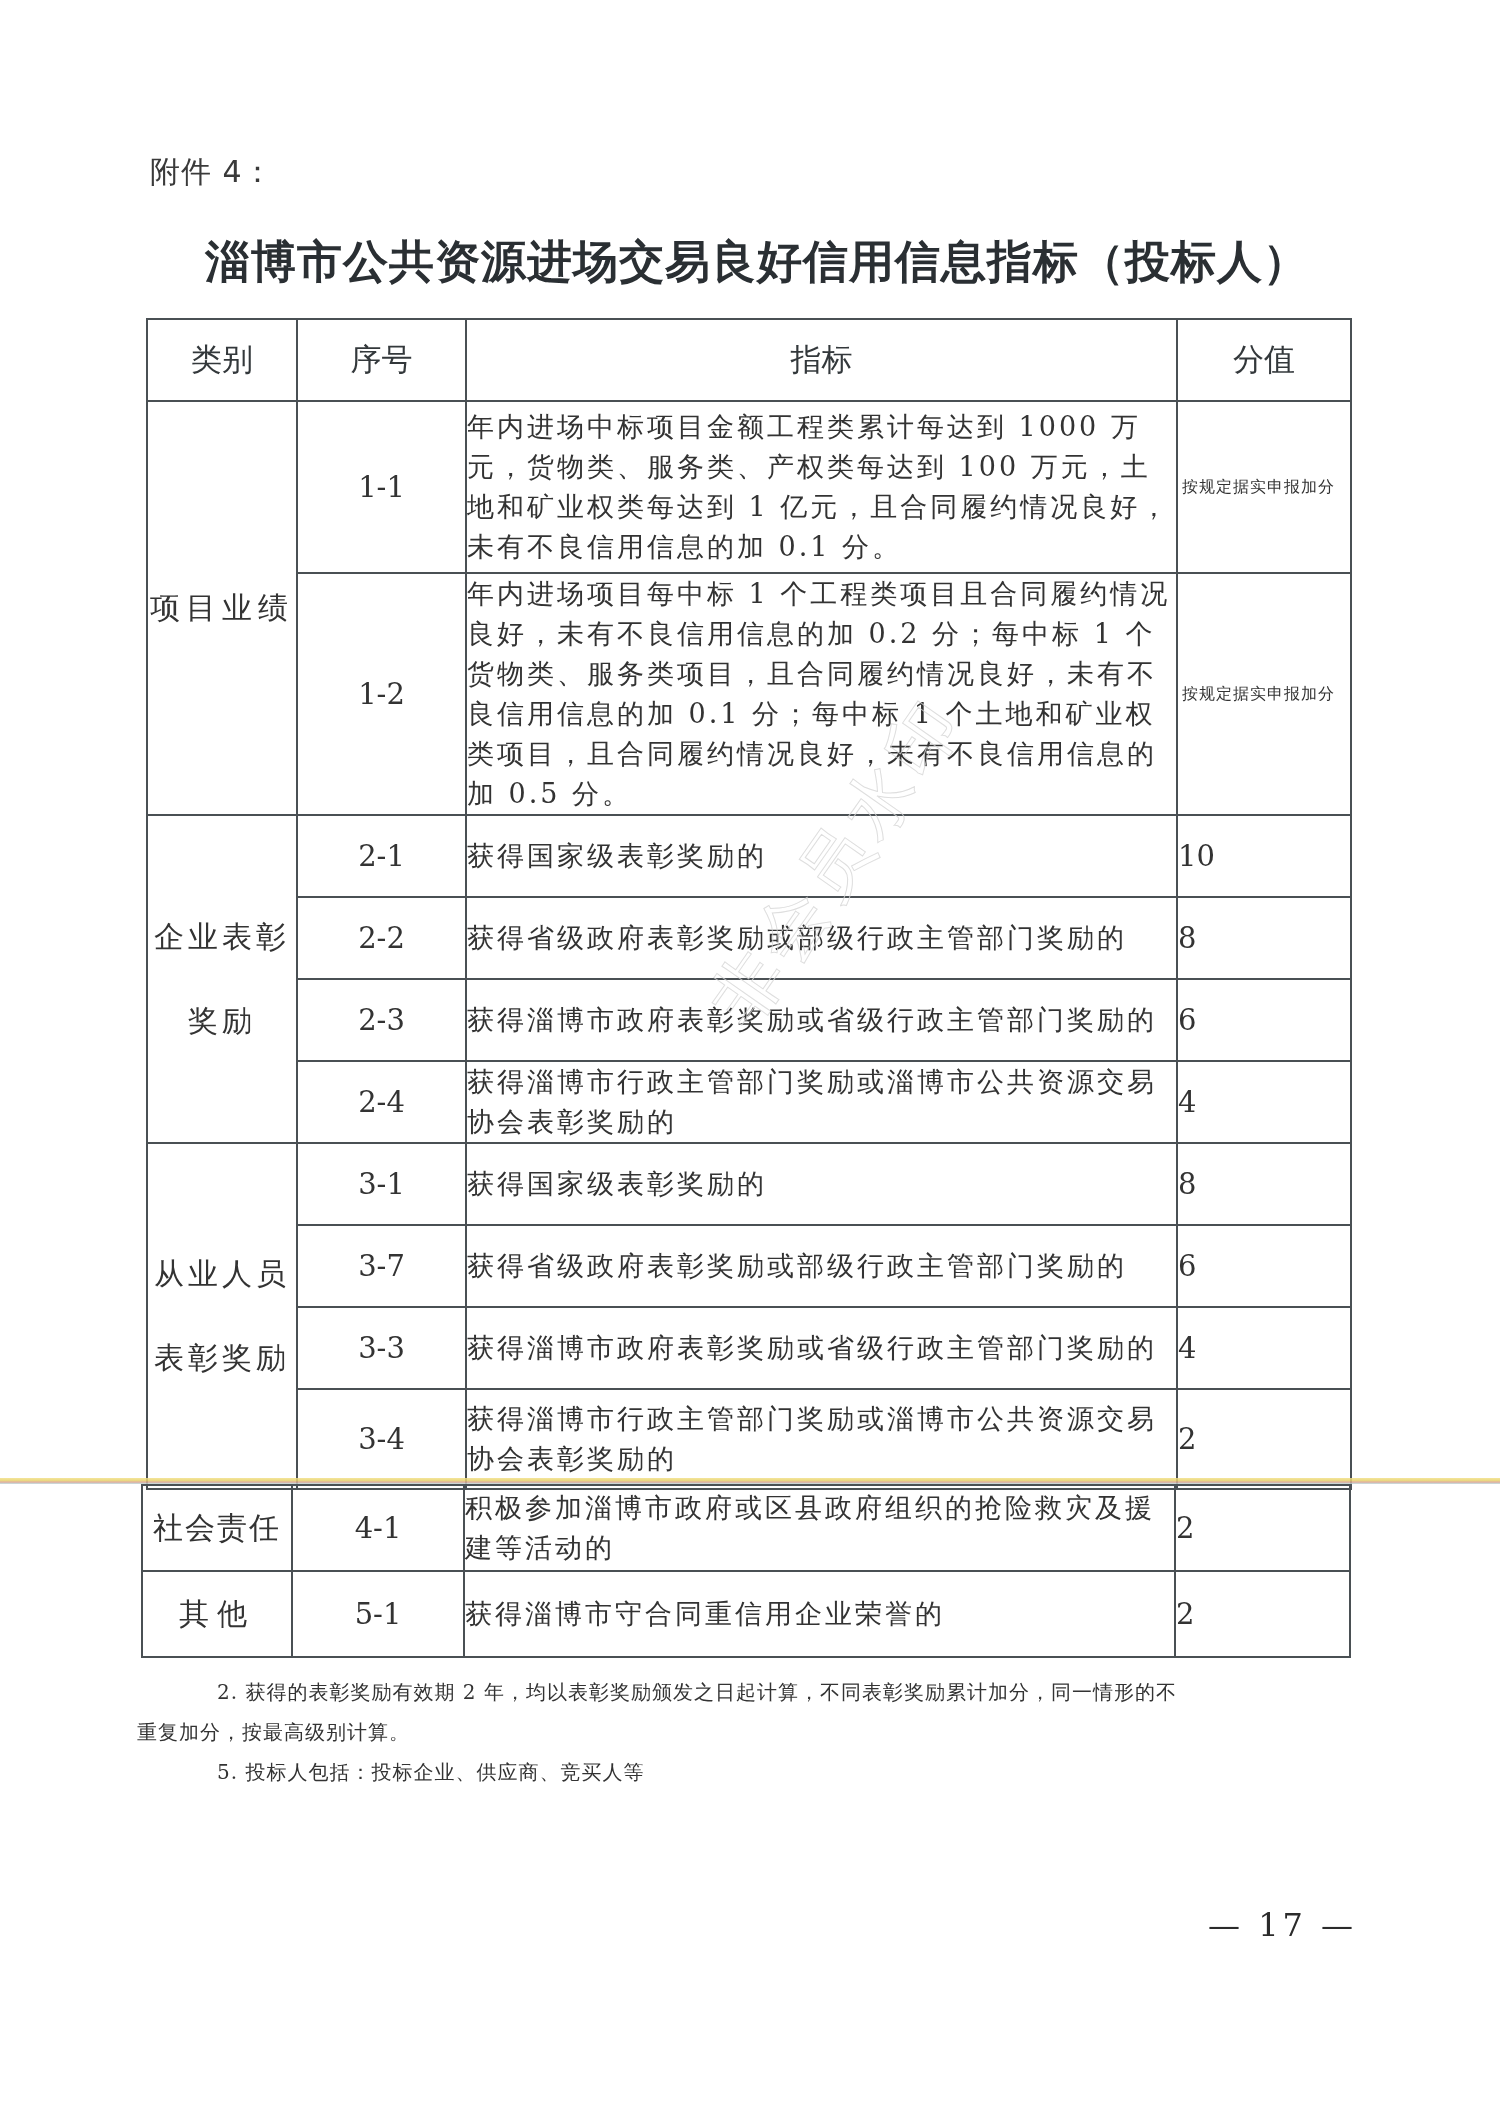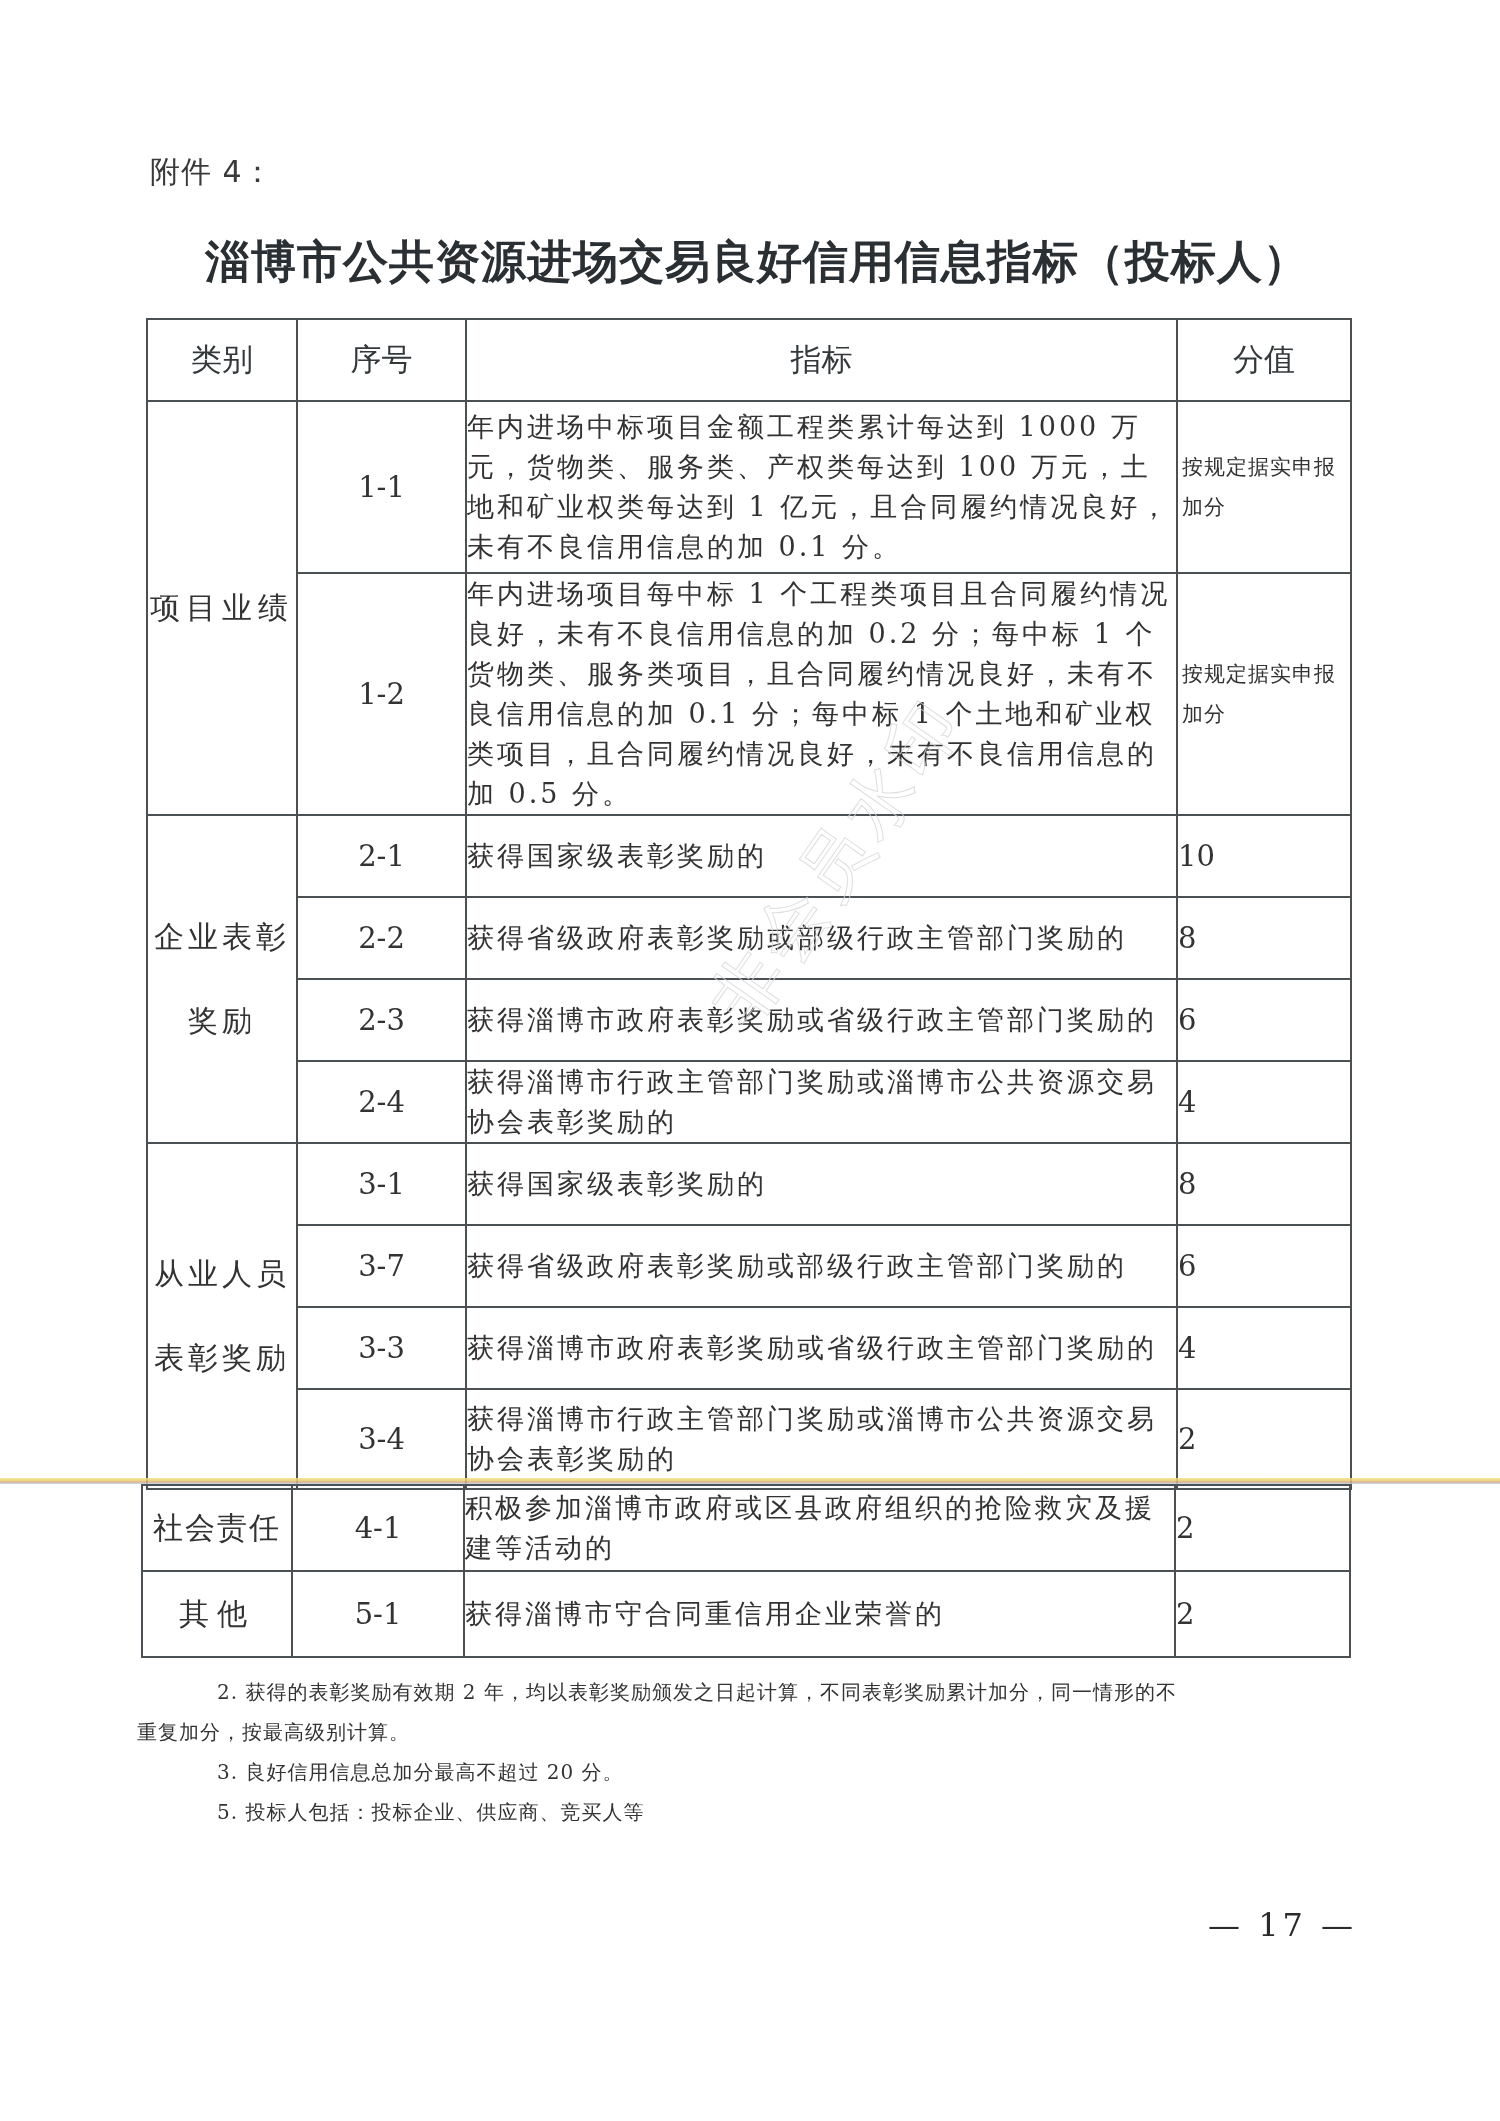--- a/index.html
+++ b/index.html
@@ -77,21 +77,21 @@
     letter-spacing: 3px;
   }
   td.score {
     text-align: left;
     font-size: 29px;
     color: #333;
   }
   td.score.small {
     text-align: left;
     font-family: "DejaVu Sans", "Liberation Sans", sans-serif;
-    font-size: 21px;
+    font-size: 16px;
     line-height: 40px;
     padding-left: 4px;
     letter-spacing: 1px;
   }
   .notes {
     position: absolute;
     left: 137px;
     top: 1672px;
     width: 1250px;
     font-size: 20px;
@@ -237,19 +237,18 @@
       <td class="score">2</td>
     </tr>
   </tbody>
 </table>
 
 <div class="scan-line"></div>
 
 <div class="notes">
   <div class="indent">2. 获得的表彰奖励有效期 2 年，均以表彰奖励颁发之日起计算，不同表彰奖励累计加分，同一情形的不</div>
   <div class="hang">重复加分，按最高级别计算。</div>
-  <div class="indent">3. 良好信用信息总加分最高不超过 20 分。</div>
   <div class="indent">5. 投标人包括：投标企业、供应商、竞买人等</div>
 </div>
 
 <div class="page-number">— 17 —</div>
 
 <div class="watermark">非会员水印</div>
 
 </body></html>

